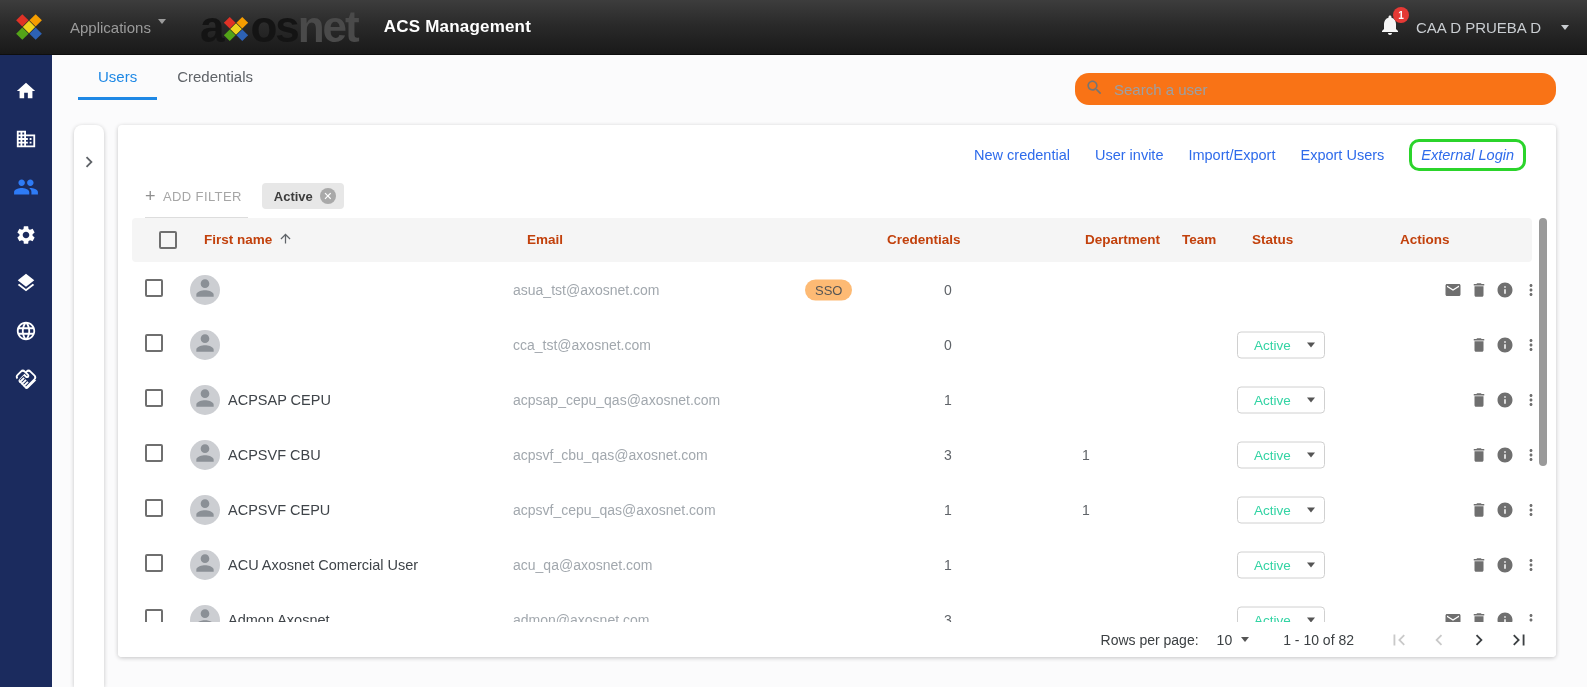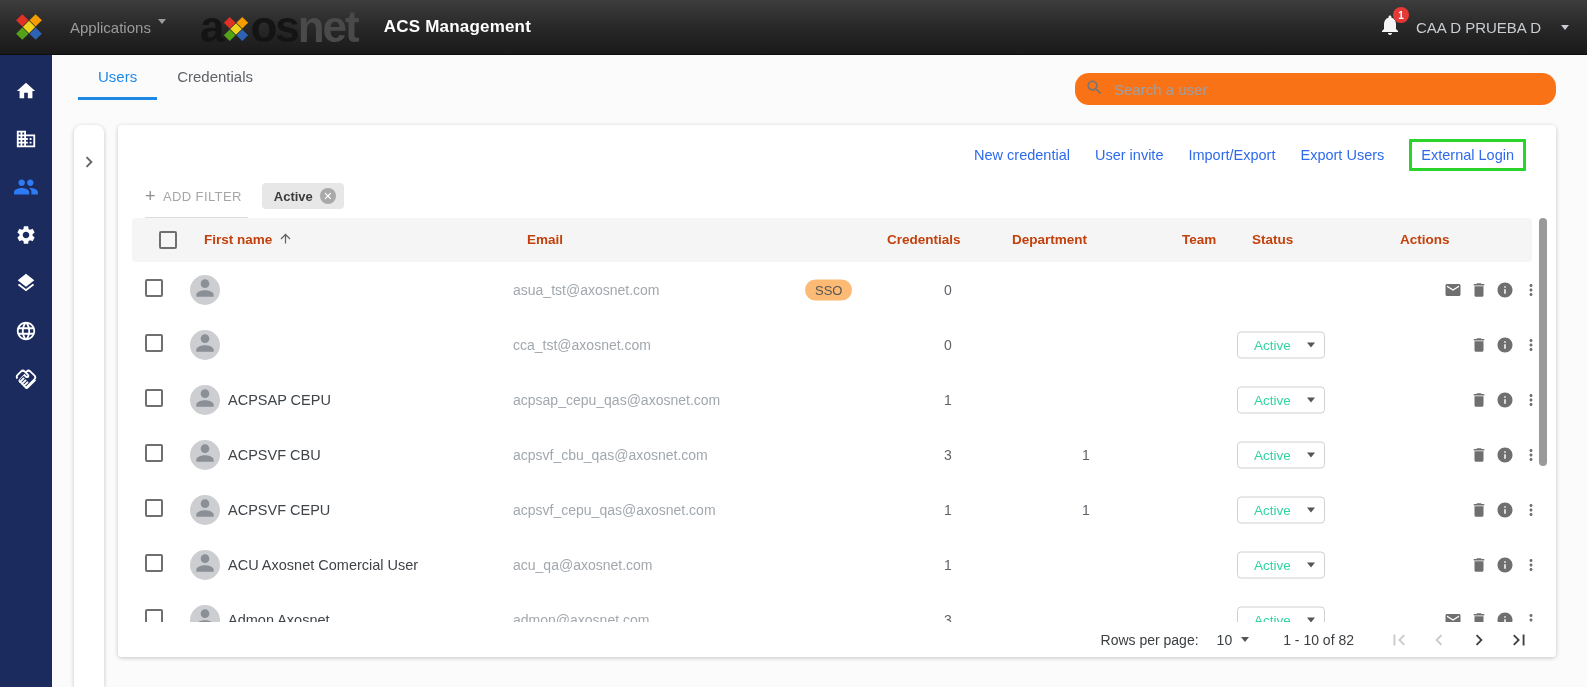--- a/index.html
+++ b/index.html
@@ -43,21 +43,21 @@
   .collapse-panel { position:absolute; left:22px; top:70px; width:30px; height:562px; background:#ffffff;
                     border-radius:8px 8px 0 0; box-shadow:0 1px 4px rgba(0,0,0,.22); display:flex; justify-content:center; }
   .collapse-panel .chev { margin-top:26px; cursor:pointer; }
 
   
   .card { position:absolute; left:66px; top:70px; width:1438px; height:532px; background:#ffffff; border-radius:4px;
           box-shadow:0 1px 4px rgba(0,0,0,.22); overflow:hidden; }
 
   .links-row { position:absolute; top:14px; right:30px; display:flex; align-items:center; gap:25px; }
   .tlink { color:#2e6beb; font-size:14.5px; font-weight:500; cursor:pointer; white-space:nowrap; }
-  .tlink.hl { border:3px solid #2bd42b; padding:5px 9px; border-radius:1px; }
+  .tlink.hl { border:3px solid #2bd42b; padding:5px 9px; border-radius:10px;font-style:italic; }
 
   .filter-row { position:absolute; top:58px; left:27px; display:flex; align-items:flex-start; gap:14px; }
   .add-filter { display:flex; align-items:center; gap:7px; color:#a6a6a6; font-size:13px; letter-spacing:.4px;
                 border-bottom:2px solid #dddddd; padding:4px 6px 12px 0; cursor:pointer; }
   .add-filter .plus { font-size:18px; color:#8f8f8f; line-height:1; }
   .chip { background:#e7e7e7; border-radius:4px; height:26px; padding:0 8px 0 12px; display:flex; align-items:center;
           gap:7px; font-size:13px; font-weight:700; color:#3c3c3c; cursor:pointer; }
   .chip-x { width:16px; height:16px; border-radius:50%; background:#a9a9a9; color:#ffffff; font-size:11px; line-height:16px;
             text-align:center; font-weight:400; cursor:pointer; }
 
@@ -235,21 +235,21 @@
 
       <div class="thead">
         <span class="hcell" style="left:27px; top:13px; line-height:18px;"><span class="cbx"></span></span>
         <span class="hcell" style="left:72px;">
           <span>First name</span><span class="sort-arrow"><svg viewBox="0 0 24 24" width="15" height="15">
                 <path d="M4 12l1.41 1.41L11 7.83V20h2V7.83l5.58 5.59L20 12l-8-8-8 8z" fill="#5f6368"></path>
               </svg></span>
         </span>
         <span class="hcell" style="left:395px;">Email</span>
         <span class="hcell" style="left:755px;">Credentials</span>
-        <span class="hcell" style="left:880px;">Department</span>
+        <span class="hcell" style="left:953px;">Department</span>
         <span class="hcell" style="left:1050px;">Team</span>
         <span class="hcell" style="left:1120px;">Status</span>
         <span class="hcell" style="left:1268px;">Actions</span>
       </div>
 
       <div class="tbody">
           <div class="trow" style="top: 0px; text-decoration: underline;">
     <span class="c-check"><span class="cbx"></span></span>
     <span class="avatar">
               <span><svg viewBox="0 0 24 24" width="26" height="26">

